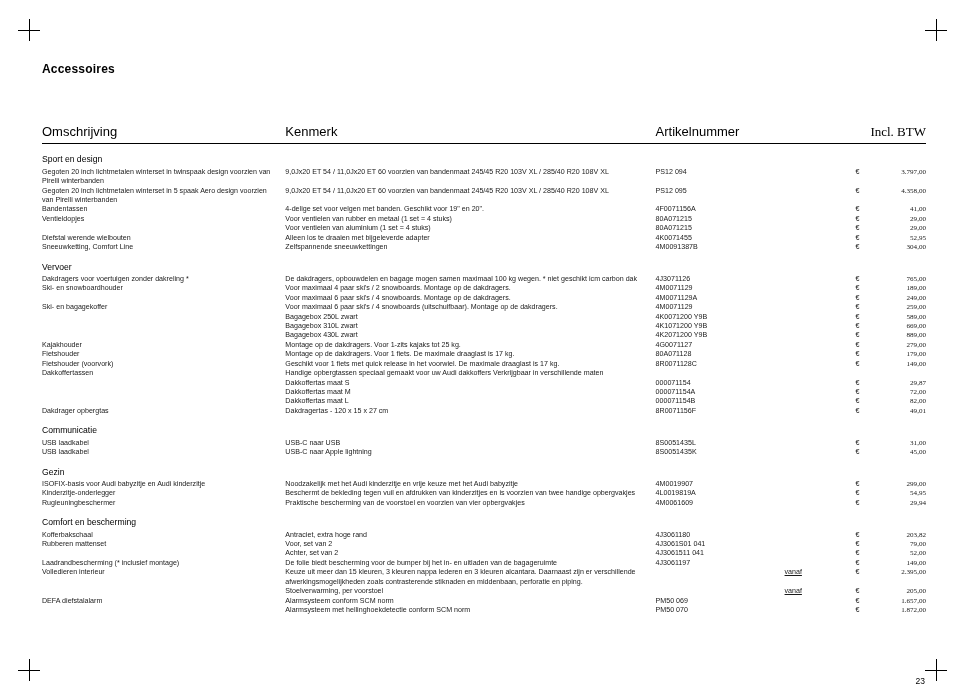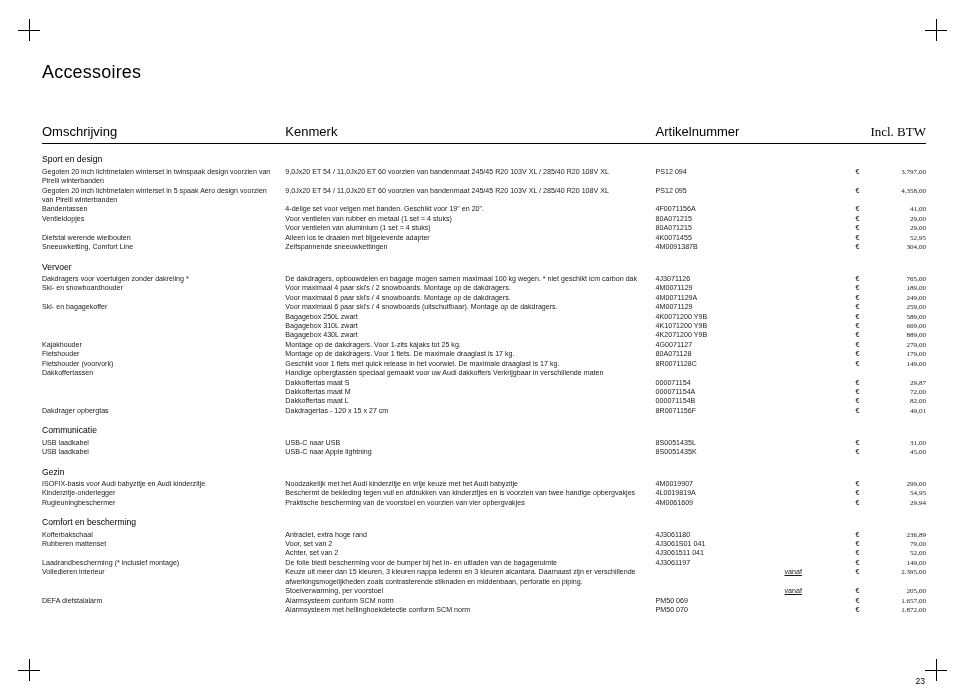--- a/index.html
+++ b/index.html
@@ -32,22 +32,22 @@
   .crop.tr-v { left: 936px; top: 19px; width: 1px; height: 22px; }
   .crop.bl-h { left: 18px; top: 670px; width: 22px; height: 1px; }
   .crop.bl-v { left: 29px; top: 659px; width: 1px; height: 22px; }
   .crop.br-h { left: 925px; top: 670px; width: 22px; height: 1px; }
   .crop.br-v { left: 936px; top: 659px; width: 1px; height: 22px; }
 
   .title {
     position: absolute;
     left: 42px;
     top: 62px;
-    font-size: 18px;
-    font-weight: normal;
+    font-size: 12px;
+    font-weight: bold;
     letter-spacing: 0.2px;
     color: #000;
   }
 
   table.pricelist {
     position: absolute;
     left: 42px;
     top: 123px;
     width: 884px;
     border-collapse: collapse;
@@ -367,21 +367,21 @@
         </tr>
         <tr class="section">
           <td colspan="6">Comfort en bescherming</td>
         </tr>
         <tr class="rowline">
           <td class="c-desc">Kofferbakschaal</td>
           <td class="c-kenm">Antraciet, extra hoge rand</td>
           <td class="c-art">4J3061180</td>
           <td class="c-vanaf"></td>
           <td class="c-eur">€</td>
-          <td class="c-price">236,89</td>
+          <td class="c-price">203,82</td>
         </tr>
         <tr class="rowline">
           <td class="c-desc">Rubberen mattenset</td>
           <td class="c-kenm">Voor, set van 2</td>
           <td class="c-art">4J3061S01 041</td>
           <td class="c-vanaf"></td>
           <td class="c-eur">€</td>
           <td class="c-price">79,00</td>
         </tr>
         <tr class="rowline">

